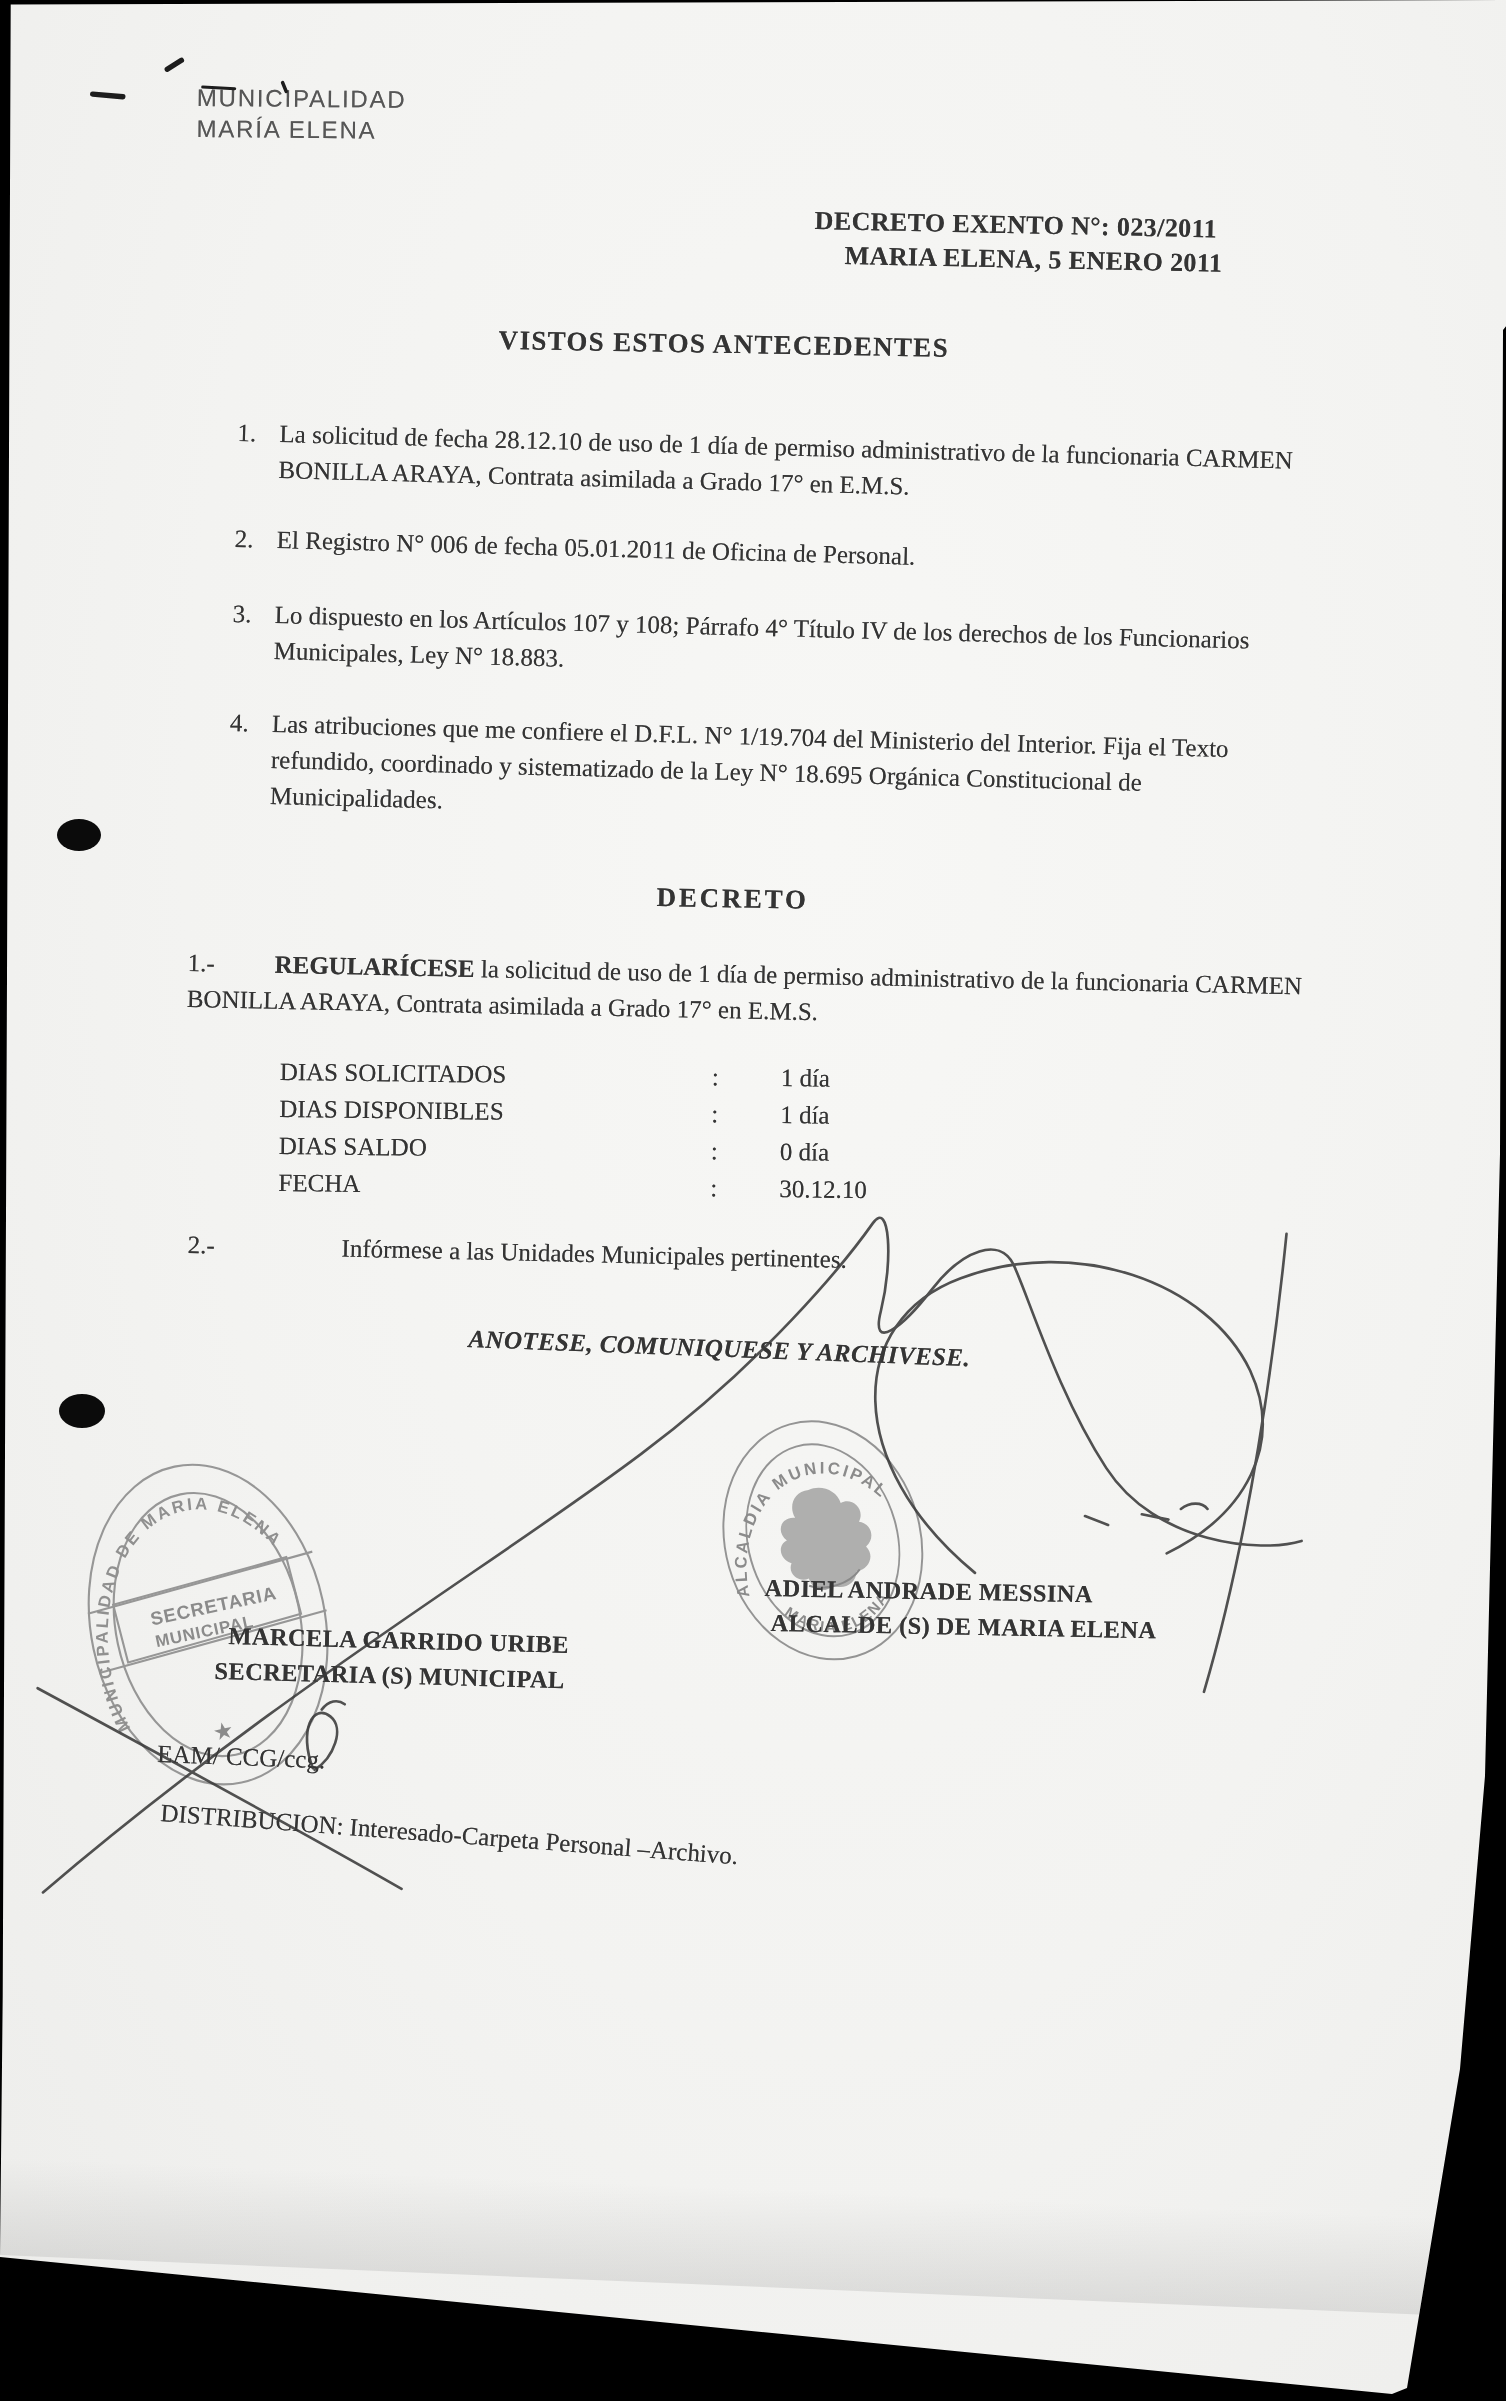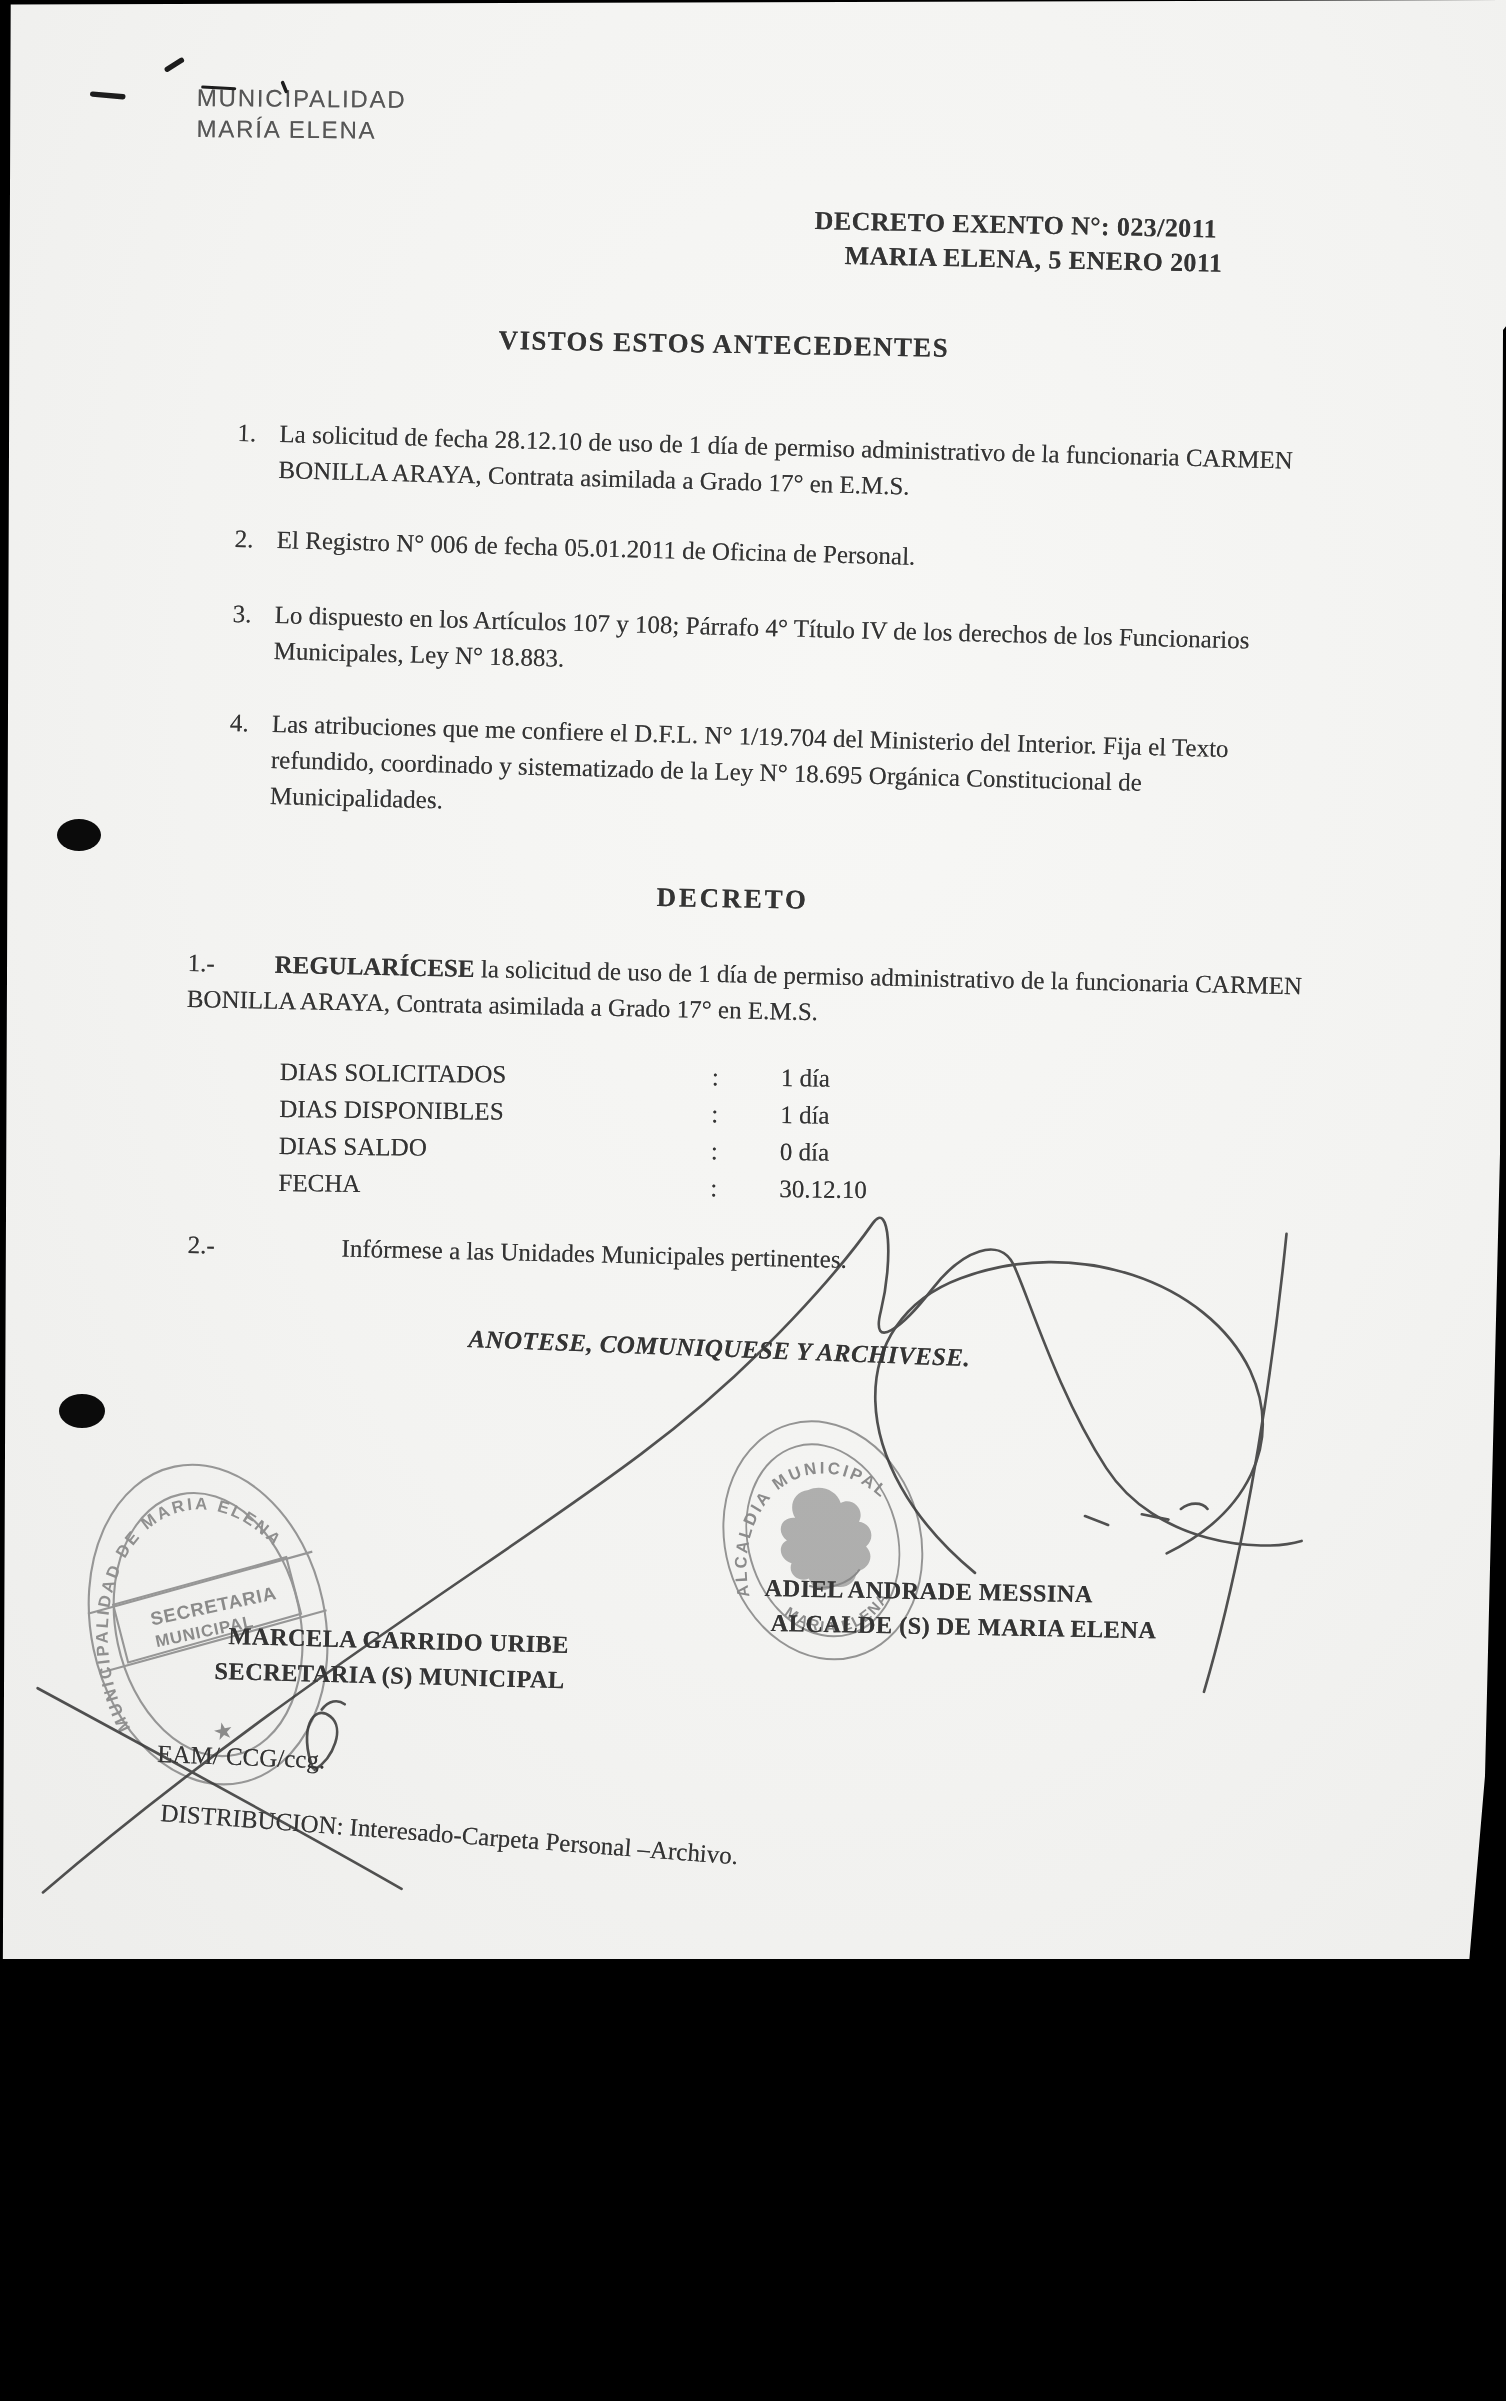--- a/index.html
+++ b/index.html
@@ -1,16 +1,16 @@
 <!DOCTYPE html>
 <html style="font-size:14px"><head>
 <meta charset="utf-8">
 <style>
   html,body{margin:0;padding:0;background:#000;}
-  #page{position:relative;width:1507px;height:1959px;background:#000;overflow:hidden;
+  #page{position:relative;width:1507px;height:2401px;background:#000;overflow:hidden;
         font-family:"Liberation Serif", serif;}
   #paper{position:absolute;inset:0;
          background:radial-gradient(ellipse at 55% 35%, #f7f7f5 0%, #f3f3f1 55%, #ededeb 100%);
          clip-path:polygon(10.7px 4.4px, 1507px 0px, 1507px 325px, 1503px 330px, 1500px 1154px,
                            1485px 1776px, 1460px 2069px, 1407px 2388px, 1392px 2394px,
                            0px 2257px, 2.7px 1997px, 7px 977px);}
   .abs{position:absolute;}
   .ink{color:#343434;text-shadow:0 0 0.5px rgba(50,50,50,.65);}
   .t{transform-origin:0 0;}
   .doc{font-size:25px;line-height:36px;}

